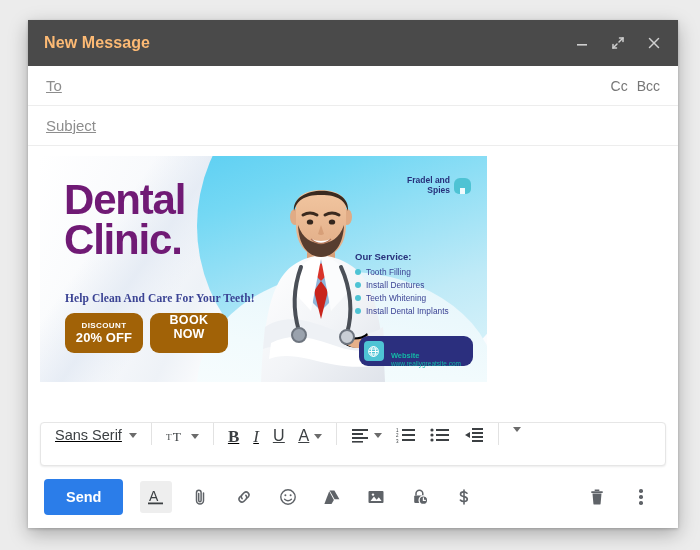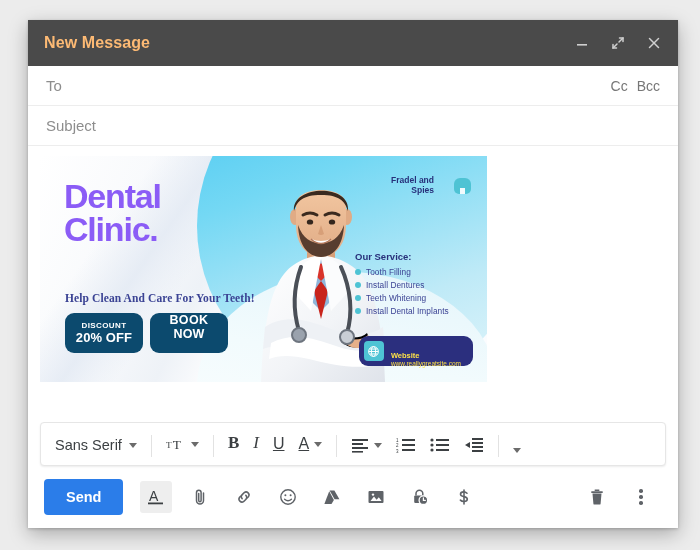--- a/index.html
+++ b/index.html
@@ -48,20 +48,21 @@
     height: 40px;
     display: flex; align-items: center;
     padding: 0 18px;
     border-bottom: 1px solid #ededed;
     flex: 0 0 auto;
   }
   .field-label {
     font-size: 15px;
     color: #8d8d8d;
     flex: 1 1 auto;
+    text-decoration: underline;
   }
   .ccbcc { display: flex; gap: 9px; }
   .ccbcc span {
     font-size: 14px;
     color: #777777;
     cursor: pointer;
   }
 
   
   .compose-body {
@@ -99,22 +100,22 @@
     background: linear-gradient(115deg, #ffffff 0%, #f6f8fb 45%, #eef2f7 62%, #ffffff 80%);
   }
   .banner-sheen2 {
     position: absolute; left: 0; top: 0;
     width: 230px; height: 226px;
     background: linear-gradient(125deg, rgba(255,255,255,0) 30%, rgba(226,233,243,0.8) 46%, rgba(255,255,255,0) 60%);
   }
 
   .banner-title {
     position: absolute; left: 24px; top: 24px;
-    color: #8b5cf6;
-    font-size: 34px;
+    color: #701a75;
+    font-size: 42px;
     font-weight: bold;
     line-height: 0.96;
     letter-spacing: -1.2px;
     z-index: 6;
   }
   .banner-title .line2 { display: block; }
   .banner-tagline {
     position: absolute; left: 25px; top: 136px;
     color: #3b4394;
     font-size: 11.5px;
@@ -122,38 +123,38 @@
     letter-spacing: 0.1px;
     z-index: 6;
     font-family: Liberation Serif, serif;
   }
   .banner-cta-row {
     position: absolute; left: 25px; top: 157px;
     display: flex; gap: 7px;
     z-index: 6;
   }
   .cta {
-    background: #0c4a6e;
+    background: #a16207;
     border-radius: 9px;
     width: 78px; height: 40px;
     display: flex; flex-direction: column;
     align-items: center; justify-content: center;
     color: #ffffff;
     cursor: pointer;
   }
   .cta .l1 { font-size: 8px; font-weight: bold; letter-spacing: 0.4px; }
   .cta .l2 { font-size: 13px; font-weight: bold; letter-spacing: 0.1px; }
   .cta.book { justify-content: flex-start; gap: 0; }
   .cta.book .l1 { font-size: 12.5px; }
   .cta.book .l2 { font-size: 12.5px; }
 
   
   .banner-logo {
     position: absolute; right: 16px; top: 20px;
-    display: flex; align-items: center; gap: 20px;
+    display: flex; align-items: center; gap: 4px;
     z-index: 7;
   }
   .banner-logo-text {
     text-align: right;
     color: #27307a;
     font-size: 8.5px;
     font-weight: bold;
     line-height: 1.15;
   }
   .tooth-mark {
@@ -205,44 +206,45 @@
     display: flex; align-items: center; gap: 7px;
     z-index: 8;
     cursor: pointer;
   }
   .globe-box {
     width: 20px; height: 20px;
     border-radius: 4px;
     background: #4ec3d4;
     display: flex; align-items: center; justify-content: center;
   }
-  .website-txt { color: #fde047; line-height: 1.2; margin-top: 17px; }
+  .website-txt { color: #14b8a6; line-height: 1.2; margin-top: 17px; }
   .website-txt .wt1 { font-size: 7.5px; font-weight: bold; }
   .website-txt .wt2 { font-size: 6.5px; }
 
   
   .doctor {
     position: absolute;
     left: 195px; bottom: 0;
     width: 175px; height: 205px;
     z-index: 5;
   }
 
   
   .format-bar {
     flex: 0 0 auto;
     height: 44px;
     margin: 0 12px;
     background: #ffffff;
     border: 1px solid #e6e6e6;
     border-radius: 4px;
     box-shadow: 0 1px 2px rgba(0,0,0,0.08);
-    display: flex; align-items: flex-end;
-    padding: 8px 8px;
+    display: flex; align-items: flex-start;
+    padding: 0 8px;
     gap: 2px;
+    text-decoration: underline;
   }
   .fb-item {
     display: flex; align-items: center; gap: 5px;
     padding: 4px 6px;
     cursor: pointer; border-radius: 3px;
     color: #5f6368;
   }
   .fb-font { font-size: 14.5px; color: #3c4043; padding-right: 2px; }
   .fb-sep { width: 1px; height: 22px; background: #e2e2e2; margin: 0 6px; }
   .caret { width: 0; height: 0; border-left: 4px solid transparent; border-right: 4px solid transparent; border-top: 5px solid #6b6b6b; }

